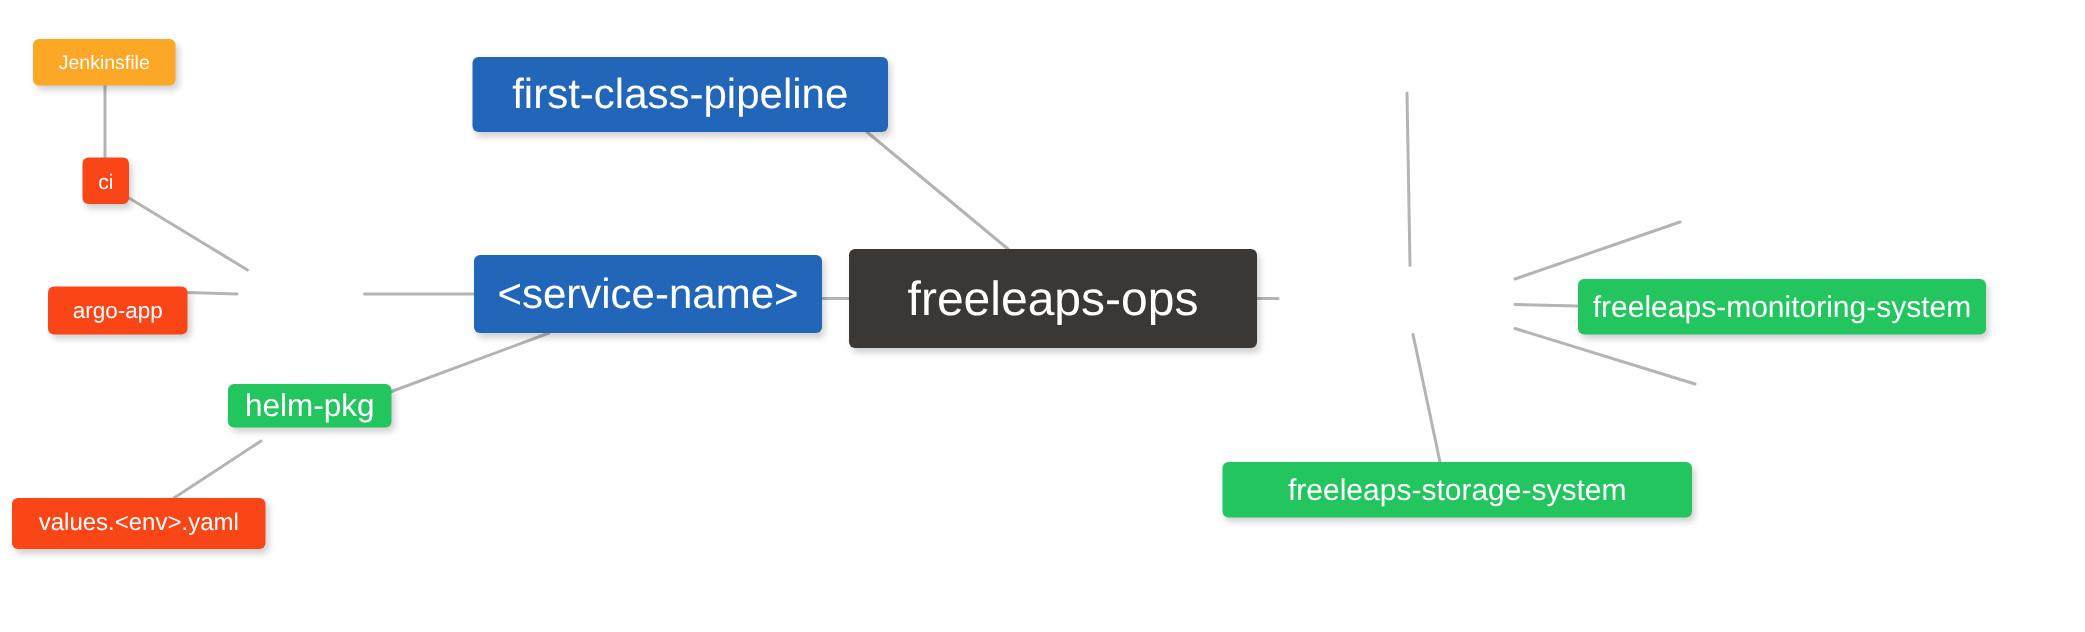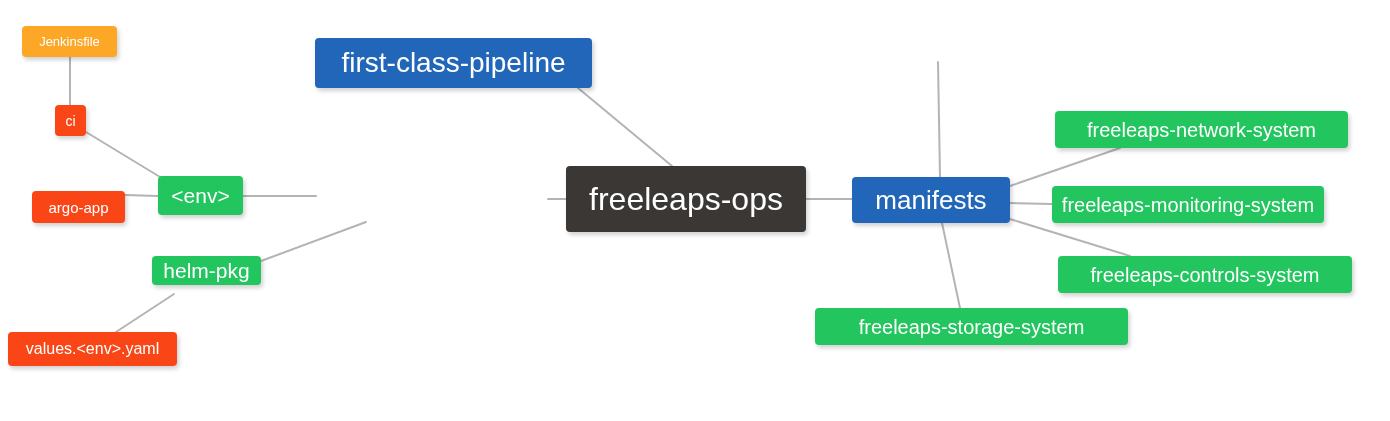--- a/index.html
+++ b/index.html
@@ -68,43 +68,34 @@
     </svg>
 <div class="node" style="left: 22px; top: 26px; width: 95px; height: 31px; background: rgb(252, 167, 38); font-size: 13px;">
       <span class="node-label">Jenkinsfile</span>
     </div>
     <div class="node" style="left: 55px; top: 105px; width: 31px; height: 31px; background: rgb(250, 70, 22); font-size: 14px;">
       <span class="node-label">ci</span>
     </div>
     <div class="node" style="left: 32px; top: 178px; width: 93px; height: 32px; background: rgb(250, 70, 22); font-size: 15px; margin-top: 13px;">
       <span class="node-label">argo-app</span>
     </div>
-    <div class="node" style="left: 158px; top: 176px; width: 85px; height: 39px; background: rgb(34, 197, 94); font-size: 21px;">
-      <span class="node-label">&lt;env&gt;</span>
-    </div>
     <div class="node" style="left: 8px; top: 332px; width: 169px; height: 34px; background: rgb(250, 70, 22); font-size: 16px;">
       <span class="node-label">values.&lt;env&gt;.yaml</span>
     </div>
     <div class="node" style="left: 152px; top: 256px; width: 109px; height: 29px; background: rgb(34, 197, 94); font-size: 21px;">
       <span class="node-label">helm-pkg</span>
     </div>
+    <div class="node" style="left: 316px; top: 170px; width: 232px; height: 52px; background: rgb(33, 102, 184); font-size: 28px;">
+      <span class="node-label">&lt;service-name&gt;</span>
+    </div>
     <div class="node" style="left: 315px; top: 38px; width: 277px; height: 50px; background: rgb(33, 102, 184); font-size: 28px;">
       <span class="node-label">first-class-pipeline</span>
     </div>
-    <div class="node" style="left: 566px; top: 166px; width: 240px; height: 66px; background: rgb(59, 55, 52); font-size: 32px;">
+    <div class="node" style="left: 566px; top: 166px; width: 272px; height: 66px; background: rgb(59, 55, 52); font-size: 32px;">
       <span class="node-label">freeleaps-ops</span>
-    </div>
-    <div class="node" style="left: 852px; top: 177px; width: 158px; height: 46px; background: rgb(33, 102, 184); font-size: 26px;">
-      <span class="node-label">manifests</span>
-    </div>
-    <div class="node" style="left: 1055px; top: 111px; width: 293px; height: 37px; background: rgb(34, 197, 94); font-size: 20px;">
-      <span class="node-label">freeleaps-network-system</span>
     </div>
     <div class="node" style="left: 1052px; top: 186px; width: 272px; height: 37px; background: rgb(34, 197, 94); font-size: 20px;">
       <span class="node-label">freeleaps-monitoring-system</span>
-    </div>
-    <div class="node" style="left: 1058px; top: 256px; width: 294px; height: 37px; background: rgb(34, 197, 94); font-size: 20px;">
-      <span class="node-label">freeleaps-controls-system</span>
     </div>
     <div class="node" style="left: 815px; top: 308px; width: 313px; height: 37px; background: rgb(34, 197, 94); font-size: 20px;">
       <span class="node-label">freeleaps-storage-system</span>
     </div>
   </div>
 
 </body></html>

